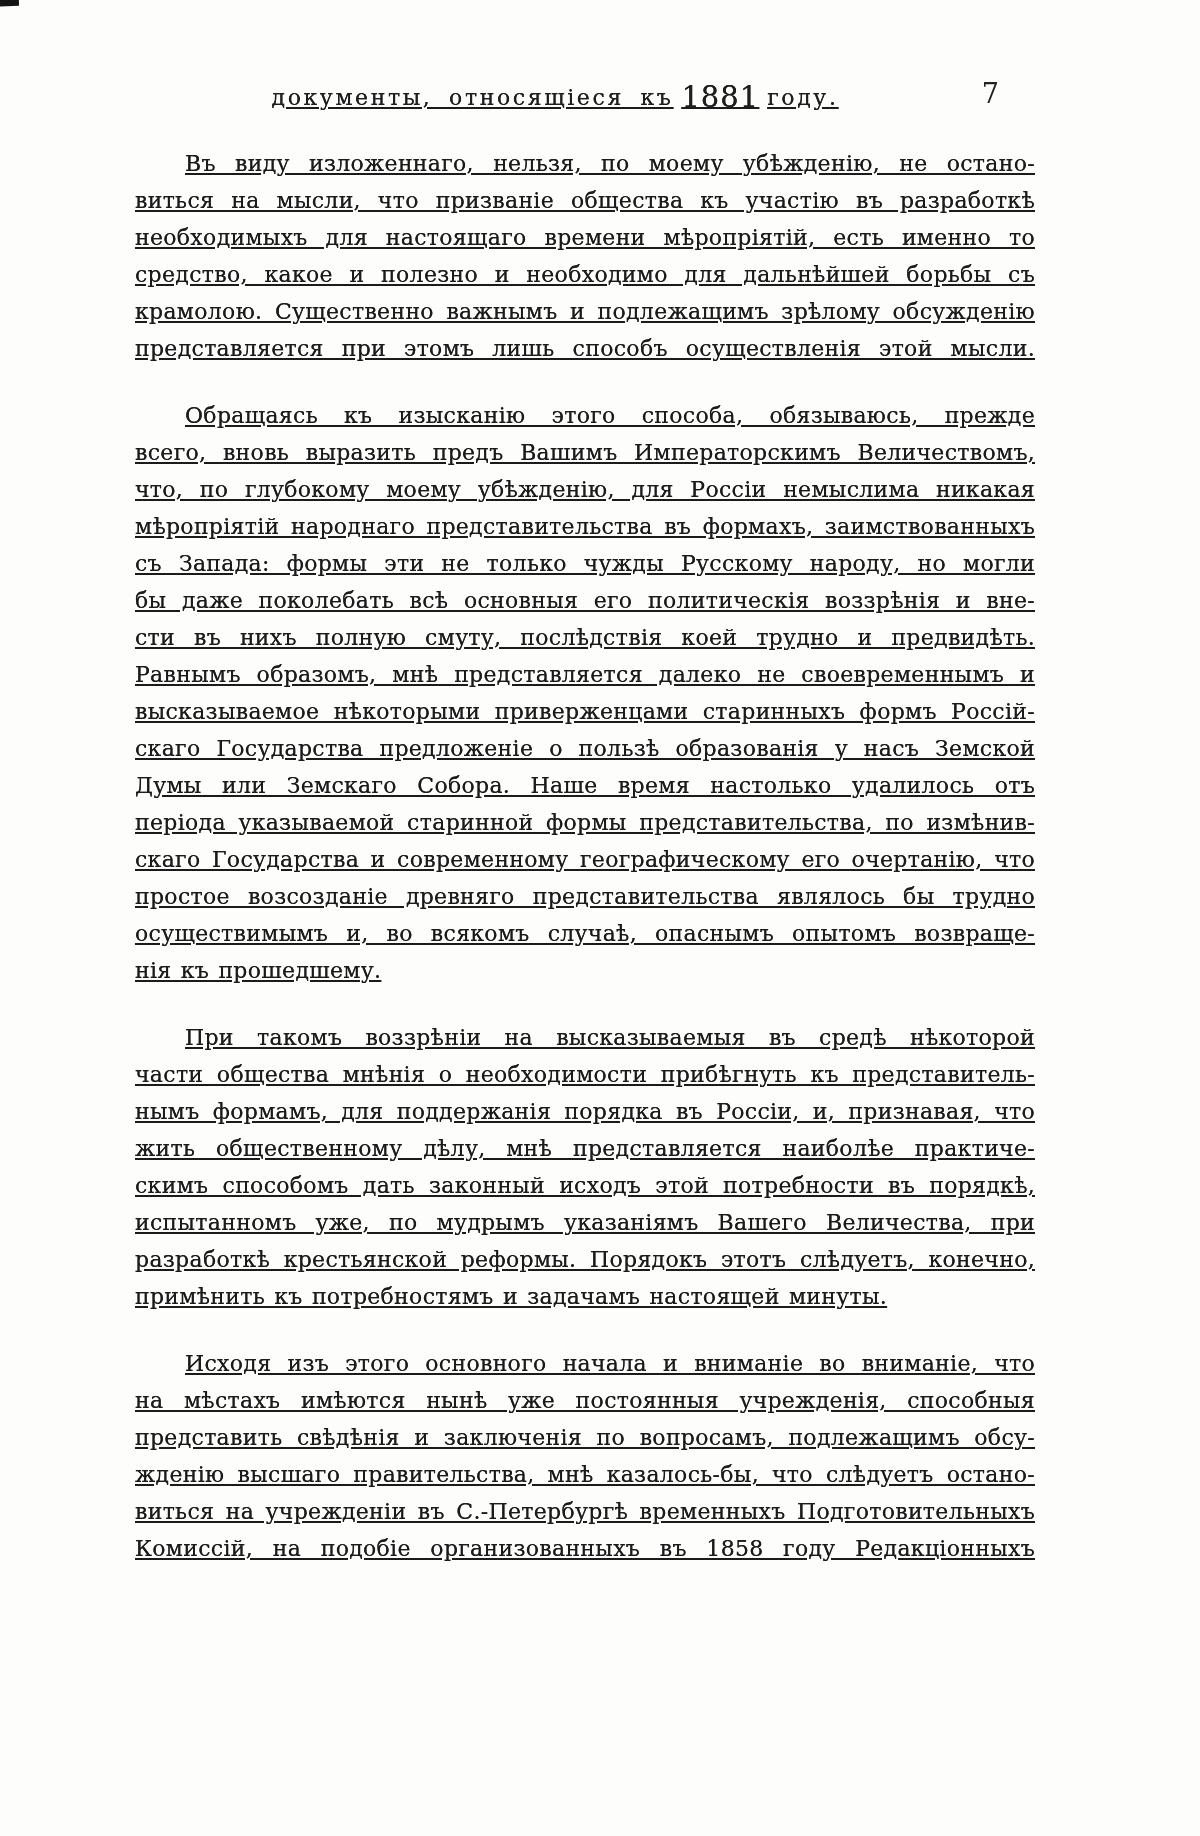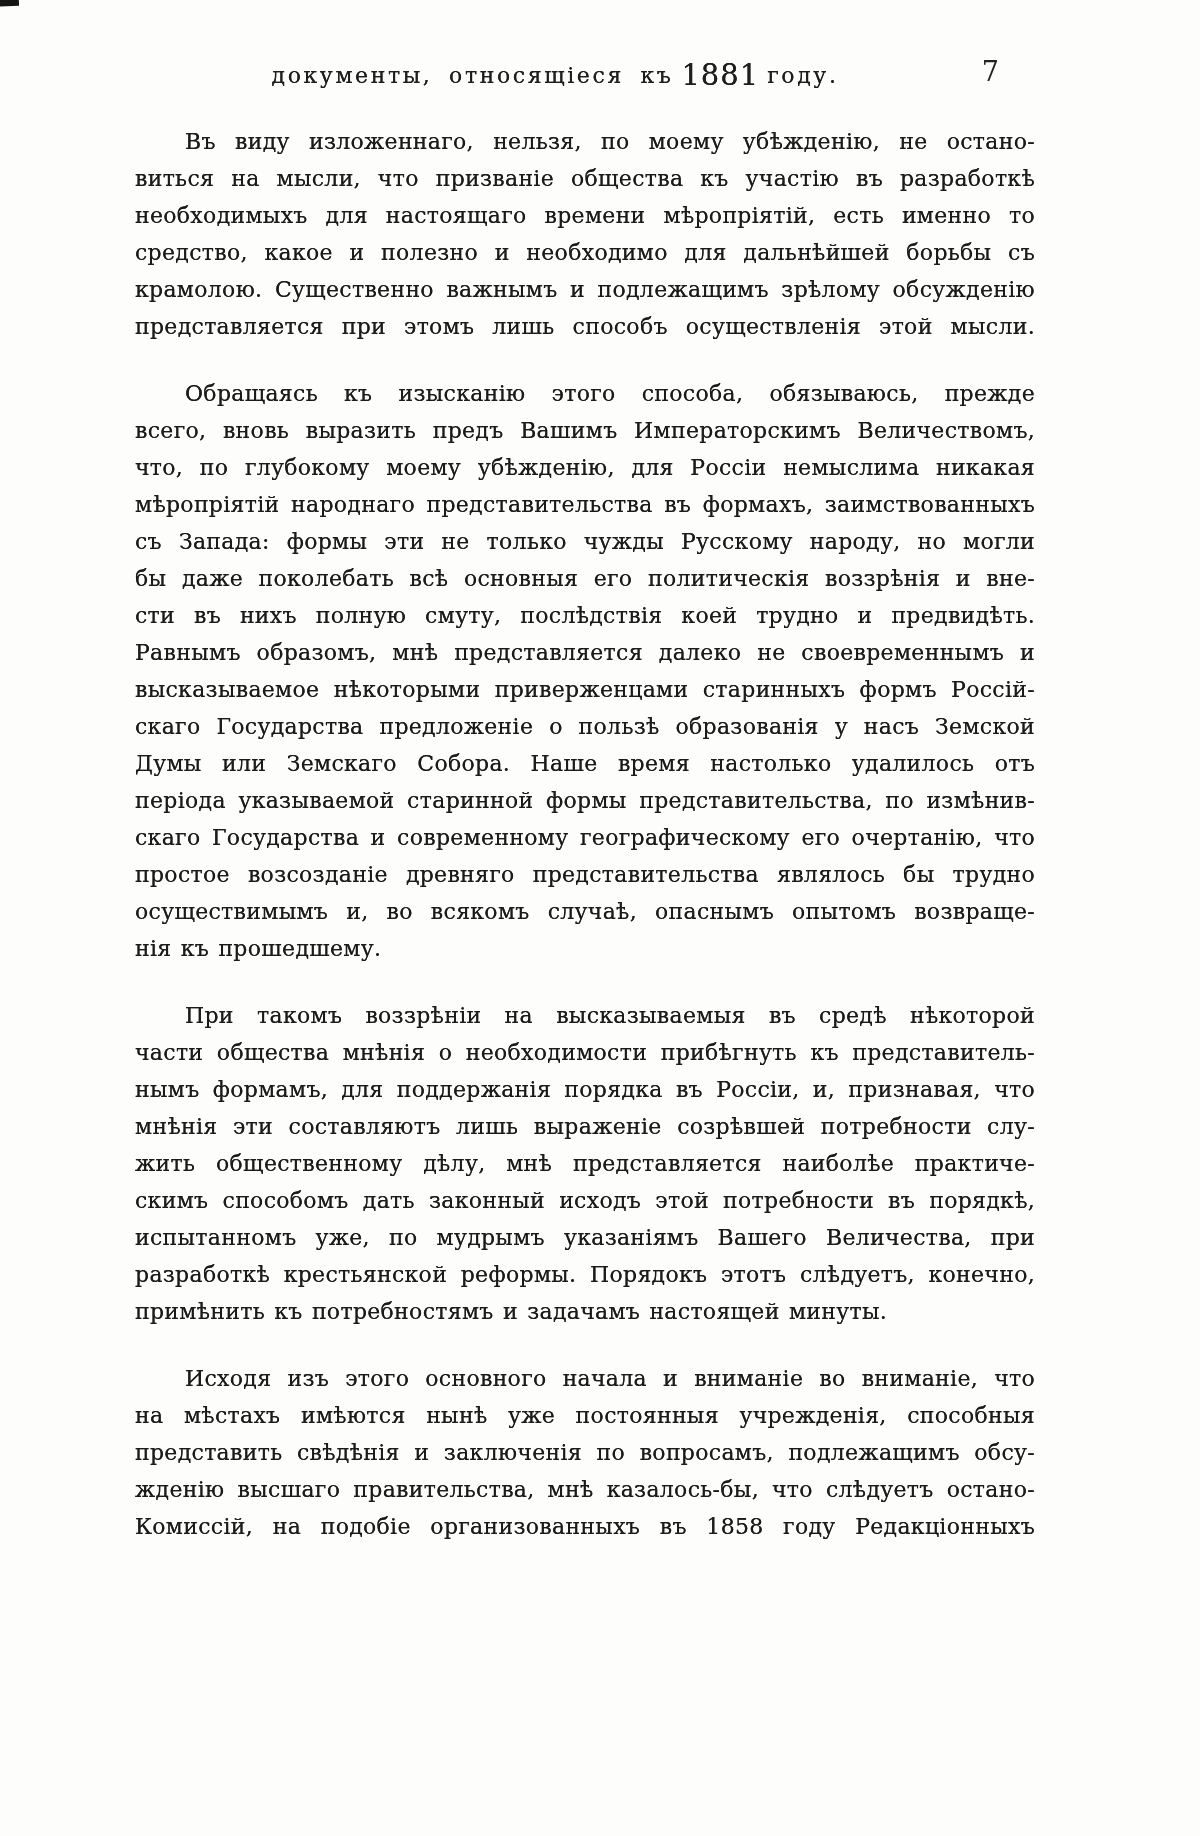--- a/index.html
+++ b/index.html
@@ -17,21 +17,22 @@
     left: 0; top: 0;
     width: 22px; height: 8px;
     background: #141414;
     transform: rotate(-2deg) translate(-3px,-2px);
   }
   .content {
     position: absolute;
     left: 135px;
     top: 0;
     width: 900px;
-    padding-top: 58px;
+    padding-top: 80px;
+    text-decoration: underline;
   }
   .header { position: relative; height: 40px; }
   .header-title {
     text-align: center;
     font-size: 22px;
     letter-spacing: 2.6px;
     word-spacing: 7px;
     color: #1e1e1e;
     text-shadow: 0 0 0.3px currentColor;
     padding-right: 60px; 
@@ -98,29 +99,29 @@
           <div class="line">періода указываемой старинной формы представительства, по измѣнив-</div>
           <div class="line">скаго Государства и современному географическому его очертанію, что</div>
           <div class="line">простое возсозданіе древняго представительства являлось бы трудно</div>
           <div class="line">осуществимымъ и, во всякомъ случаѣ, опаснымъ опытомъ возвраще-</div>
           <div class="line no-stretch">нія къ прошедшему.</div>
         </div>
         <div class="paragraph">
           <div class="line first">При такомъ воззрѣніи на высказываемыя въ средѣ нѣкоторой</div>
           <div class="line">части общества мнѣнія о необходимости прибѣгнуть къ представитель-</div>
           <div class="line">нымъ формамъ, для поддержанія порядка въ Россіи, и, признавая, что</div>
-          <div class="line">мнѣнія эти составляютъ лишь выраженіе созрѣвшей потребности слу-</div>
           <div class="line">жить общественному дѣлу, мнѣ представляется наиболѣе практиче-</div>
           <div class="line">скимъ способомъ дать законный исходъ этой потребности въ порядкѣ,</div>
           <div class="line">испытанномъ уже, по мудрымъ указаніямъ Вашего Величества, при</div>
           <div class="line">разработкѣ крестьянской реформы. Порядокъ этотъ слѣдуетъ, конечно,</div>
           <div class="line no-stretch">примѣнить къ потребностямъ и задачамъ настоящей минуты.</div>
         </div>
         <div class="paragraph">
           <div class="line first">Исходя изъ этого основного начала и вниманіе во вниманіе, что</div>
           <div class="line">на мѣстахъ имѣются нынѣ уже постоянныя учрежденія, способныя</div>
           <div class="line">представить свѣдѣнія и заключенія по вопросамъ, подлежащимъ обсу-</div>
           <div class="line">жденію высшаго правительства, мнѣ казалось-бы, что слѣдуетъ остано-</div>
+          <div class="line">виться на учрежденіи въ С.-Петербургѣ временныхъ Подготовительныхъ</div>
           <div class="line">Комиссій, на подобіе организованныхъ въ 1858 году Редакціонныхъ</div>
         </div>
       </div>
   </div>
 </div>
 
 </body></html>

